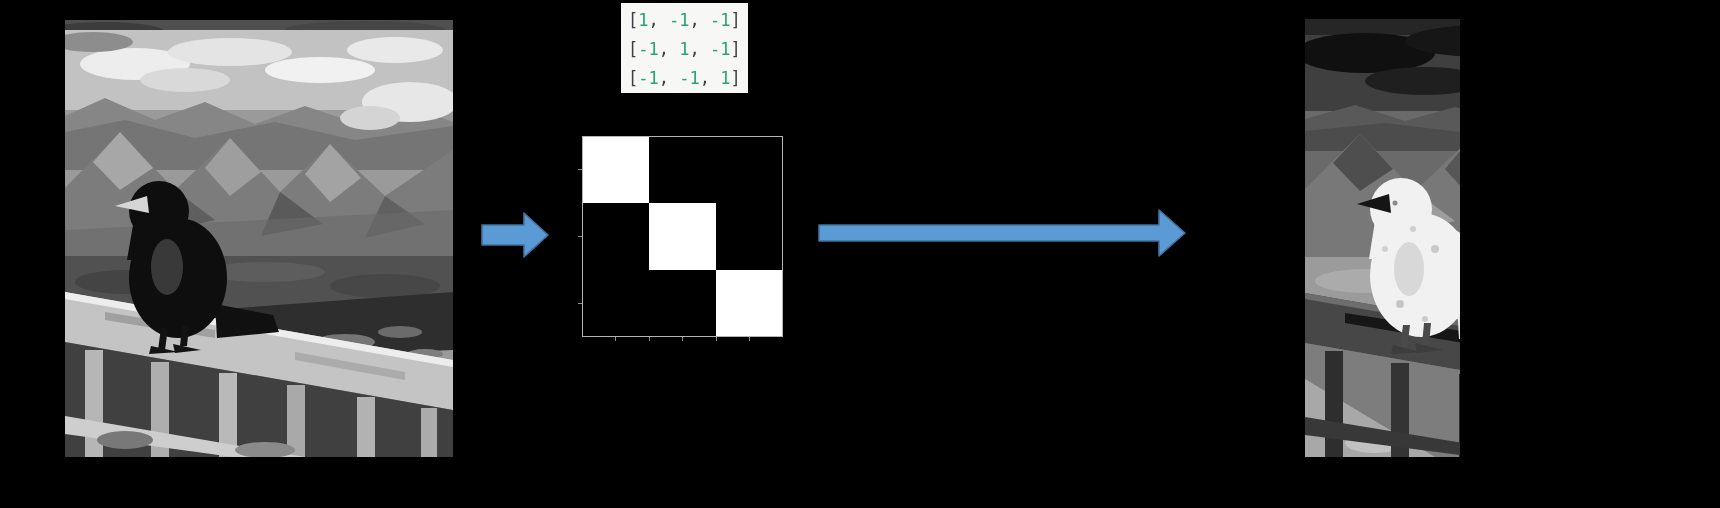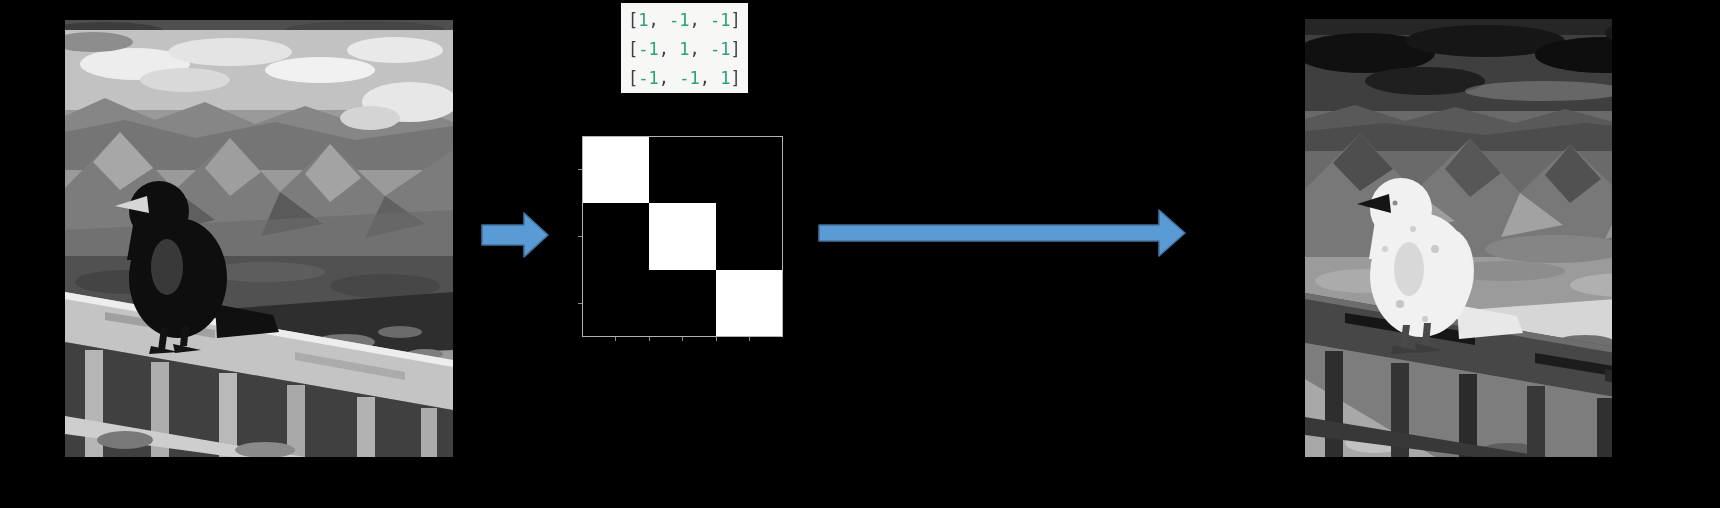--- a/index.html
+++ b/index.html
@@ -1,18 +1,18 @@
 <!DOCTYPE html>
 <html><head>
 <meta charset="utf-8">
 <style>
   html,body{margin:0;padding:0;background:#000;}
   .canvas{
     position:relative;
-    width:1612px;height:508px;
+    width:1460px;height:508px;
     background:#000;
     overflow:hidden;
     font-family:"DejaVu Sans","Liberation Sans",sans-serif;
   }
   .fig{position:absolute;}
   .fig svg{display:block;}
 
   
   .ktext{
     position:absolute;

